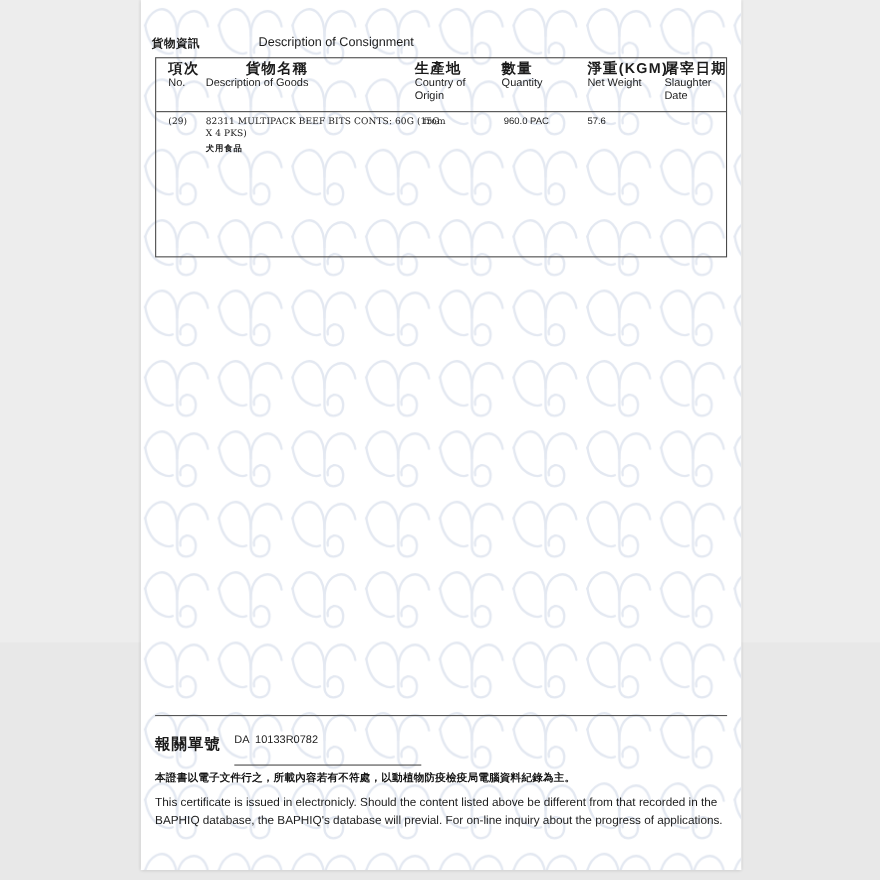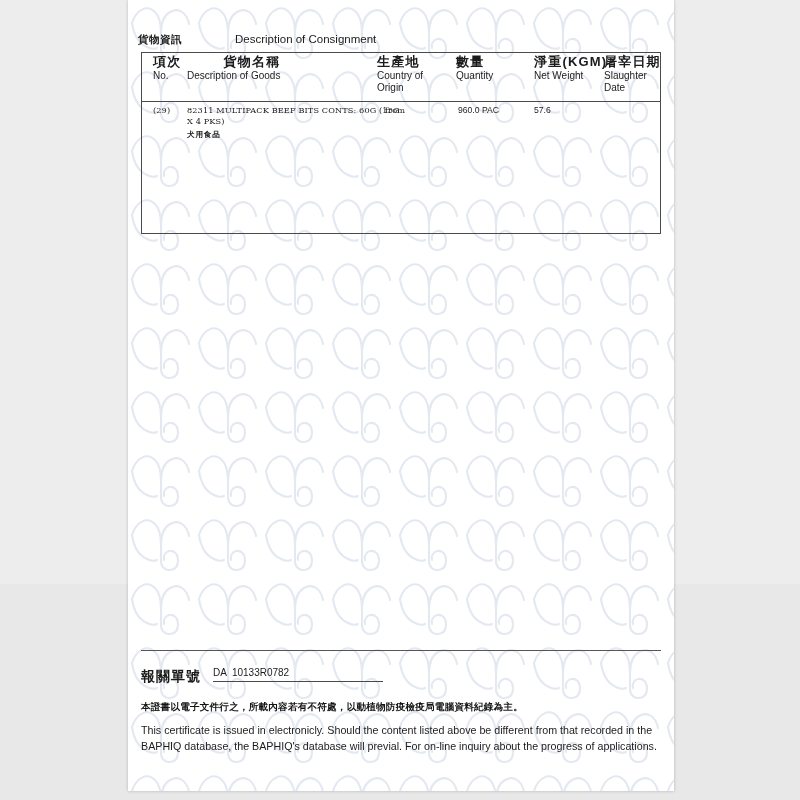--- a/index.html
+++ b/index.html
@@ -176,21 +176,21 @@
     font-size: 14px;
     letter-spacing: 1px;
     color: #1b1b1b;
     white-space: nowrap;
   }
   .decl-value {
     position: absolute;
     left: 72px;
     top: 0px;
     width: 170px;
-    padding-bottom: 3px;
+    padding-bottom: 17px;
     border-bottom: 1.1px solid #4a4a4a;
     font-size: 10px;
     color: #1c1c1c;
     white-space: pre;
   }
 
   .notice-zh {
     position: absolute;
     left: 13px;
     top: 701px;

